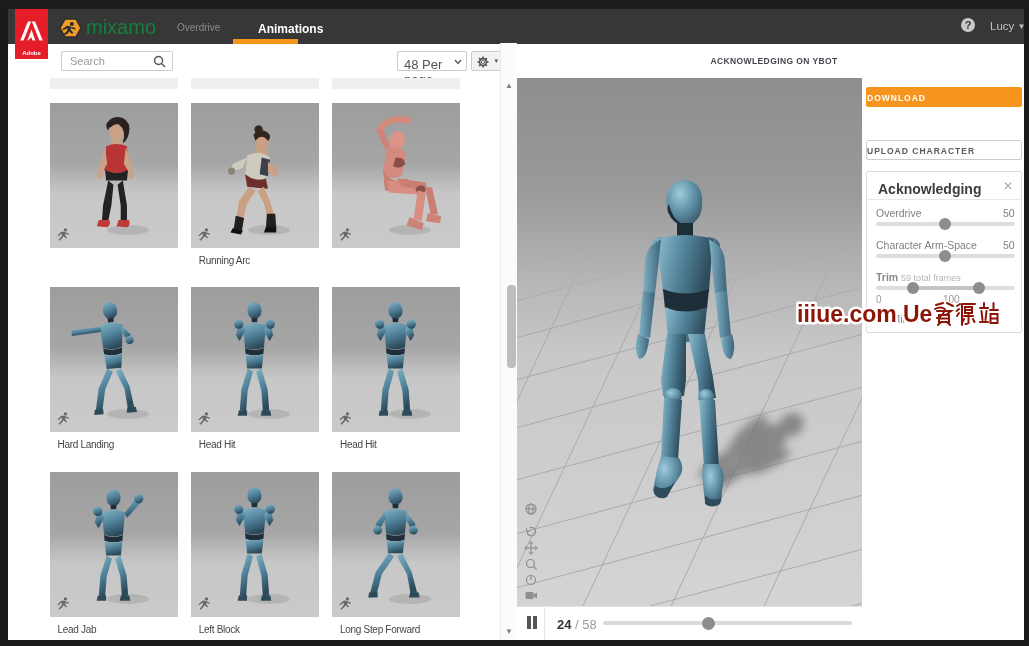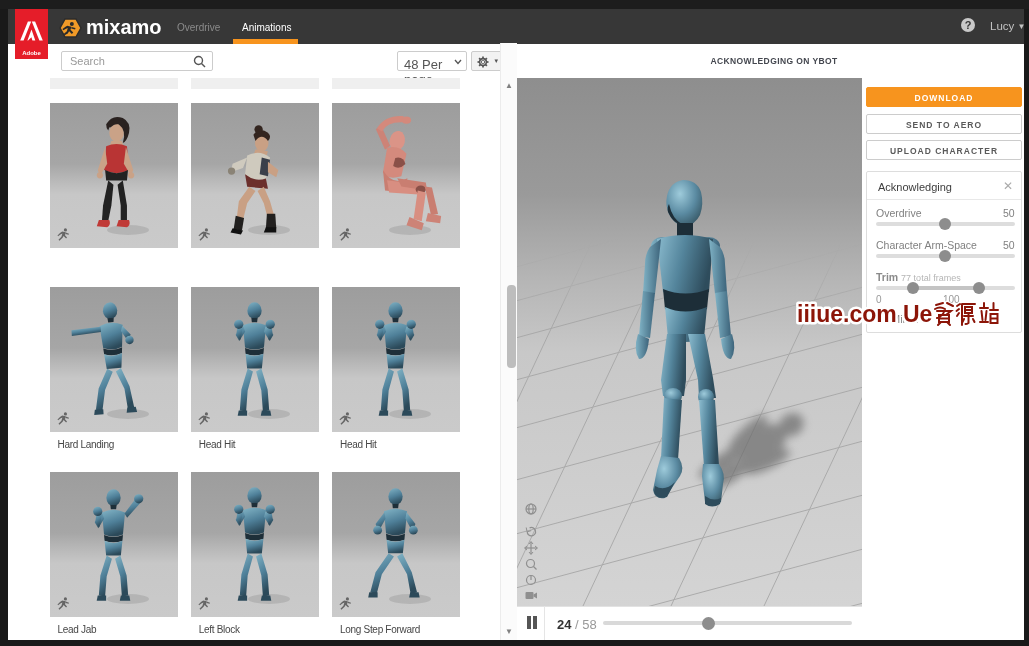--- a/index.html
+++ b/index.html
@@ -1,20 +1,20 @@
 <!DOCTYPE html>
 <html><head><meta charset="utf-8"><style>
 *{margin:0;padding:0;box-sizing:border-box}
 html,body{width:1029px;height:646px;overflow:hidden;background:#191919;font-family:"Liberation Sans",sans-serif}
 #page{position:relative;width:1029px;height:646px}
 .abs{position:absolute}
 .card{position:absolute;width:128px}
 .thumb{position:relative;width:128px;height:145px;background:linear-gradient(#9d9d9d 0%,#a6a6a6 42%,#b8b8b8 53%,#c7c7c7 63%,#cacaca 100%)}
 .cap{height:24px;background:#fff;font-size:10px;letter-spacing:-0.3px;color:#464646;line-height:25px;padding-left:8px;white-space:nowrap;overflow:hidden}
-.btn{position:absolute;left:866px;width:156px;height:20px;text-align:center;font-size:8.5px;font-weight:bold;letter-spacing:1px;line-height:20px;color:#5a5a5a;background:#fff;border:1px solid #ccc;border-radius:2px}
+.btn{position:absolute;left:866px;width:156px;height:20px;text-align:left;font-size:8.5px;font-weight:bold;letter-spacing:1px;line-height:20px;color:#5a5a5a;background:#fff;border:1px solid #ccc;border-radius:2px}
 .slider{position:absolute;height:4px;background:#ddd;border-radius:2px}
 .knob{position:absolute;width:12px;height:12px;border-radius:50%;background:#8d8d8d;top:-4px}
 </style></head><body>
 <div id="page">
 
 <div class="abs" style="left:8px;top:9px;width:1016px;height:34.5px;background:#373737"></div>
 <div class="abs" style="left:15px;top:9px;width:33px;height:50px;background:#e51d29;z-index:9">
   <svg width="33" height="50" viewBox="0 0 33 50">
         <g fill="#fff">
           <path d="M12.9 12.5 L16.2 12.5 L8.6 31.5 L5.2 31.5 Z"></path>
@@ -25,29 +25,29 @@
       </svg>
 </div>
 <svg class="abs" style="left:59px;top:18px" width="23" height="20" viewBox="0 0 24 22">
   <path d="M6 1 L18 1 L23.5 11 L18 21 L6 21 L0.5 11 Z" fill="#f09a28" stroke="#2c2c2c" stroke-width="1.6"></path>
   <g fill="#2a2a2a">
         <circle cx="13.5" cy="6.5" r="2.2"></circle>
         <path d="M8.5 8.5 L13 9.5 L12 13 L15 16 L13.5 17.5 L10.5 14.5 L9 17 L5.5 19 L4.5 17.5 L8 14.5 L9 11 L6.5 12 L4 13.5 L3.2 12 L6.5 9.5 Z"></path>
         <path d="M13.2 9.8 L17.5 11 L17 12.6 L12.8 11.6 Z"></path>
       </g>
 </svg>
-<div class="abs" style="left:86px;top:16px;font-size:20px;font-weight:bold;color:#ffffff;letter-spacing:0px">mixamo</div>
+<div class="abs" style="left:86px;top:16px;font-size:20px;font-weight:normal;color:#15803d;letter-spacing:0px">mixamo</div>
 <div class="abs" style="left:177px;top:22px;font-size:10px;color:#8b8b8b">Overdrive</div>
-<div class="abs" style="left:242px;top:22px;font-size:10px;font-weight:normal;color:#fff">Animations</div>
+<div class="abs" style="left:258px;top:22px;font-size:12px;font-weight:bold;color:#fff">Animations</div>
 <div class="abs" style="left:233px;top:39px;width:65px;height:4.5px;background:#f7941e"></div>
 <div class="abs" style="left:961px;top:18px;width:14px;height:14px;border-radius:50%;background:#c9c9c9;color:#373737;font-size:11px;font-weight:bold;text-align:center;line-height:15px">?</div>
 <div class="abs" style="left:990px;top:20px;font-size:11.5px;color:#c2c2c2;white-space:nowrap">Lucy <span style="font-size:8px;position:relative;top:-1px">▼</span></div>
 
 <div class="abs" style="left:8px;top:43.5px;width:509px;height:597px;background:#fff"></div>
-<div class="abs" style="left:61px;top:51px;width:152px;height:20px;border:1px solid #ccc;border-radius:2px;background:#fff">
+<div class="abs" style="left:61px;top:51px;width:112px;height:20px;border:1px solid #ccc;border-radius:2px;background:#fff">
   <span style="position:absolute;left:8px;top:3px;font-size:11px;color:#999">Search</span>
   <svg style="position:absolute;right:6px;top:3px" width="13" height="13" viewBox="0 0 13 13">
         <circle cx="5.5" cy="5.5" r="4" fill="none" stroke="#555" stroke-width="1.4"></circle>
         <line x1="8.5" y1="8.5" x2="12" y2="12" stroke="#555" stroke-width="1.4"></line>
       </svg>
 </div>
 <div class="abs" style="left:397px;top:51px;width:70px;height:20px;border:1px solid #ccc;border-radius:2px;background:#fff">
   <span style="position:absolute;left:6px;top:5px;font-size:13px;color:#555">48 Per page</span>
   <svg style="position:absolute;right:4px;top:7px" width="8" height="6" viewBox="0 0 8 6">
         <polyline points="1,1 4,4.5 7,1" fill="none" stroke="#555" stroke-width="1.3"></polyline>
@@ -142,20 +142,21 @@
 <path d="M70 95 L80 95 L80 100 L68 100 Z" fill="#111"></path>
 </g>
           </g>
         </svg><svg width="13" height="14" viewBox="0 0 13 14" style="position:absolute;left:7px;bottom:6px;opacity:.8">
           <g fill="#4d4d4d">
             <circle cx="8.4" cy="1.9" r="1.6"></circle>
             <path d="M5.2 3.4 L8.8 4.3 L8 7.2 L10 9.5 L9.1 10.5 L6.6 8 L5.6 9.8 L2.4 12.7 L1.5 11.8 L4.4 8.8 L5.4 5.6 L3.4 6.6 L1.1 8.3 L0.5 7.4 L3 5.1 Z"></path>
             <path d="M8.8 4.6 L12 5.7 L11.6 6.7 L8.4 5.9 Z"></path>
           </g>
         </svg></div>
+<div class="cap">Running Arc</div>
 </div>
 <div class="card" style="left:332.0px;top:102.5px">
 <div class="thumb"><svg width="128" height="145" viewBox="0 0 128 145">
 <defs>
             <linearGradient id="tg" x1="0" y1="0" x2="0.3" y2="1">
               <stop offset="0%" stop-color="#82b4c6"></stop>
               <stop offset="55%" stop-color="#4f8099"></stop>
               <stop offset="100%" stop-color="#2c4a5a"></stop>
             </linearGradient>
           </defs>
@@ -550,37 +551,36 @@
 <div class="abs" style="left:527px;top:616px;width:4px;height:13px;background:#555"></div>
 <div class="abs" style="left:533px;top:616px;width:4px;height:13px;background:#555"></div>
 <div class="abs" style="left:544px;top:606px;width:1px;height:34px;background:#e5e5e5"></div>
 <div class="abs" style="left:557px;top:617px;font-size:13px;color:#999"><b style="color:#333">24</b> / 58</div>
 <div class="slider" style="left:603px;top:621px;width:249px;background:#d9d9d9">
       <div class="knob" style="left:99px;width:13px;height:13px;top:-4.5px"></div>
     </div>
 
 <div class="abs" style="left:862px;top:78px;width:162px;height:562px;background:#fff"></div>
 <div class="btn" style="top:87px;background:#f7941e;border-color:#f7941e;color:#fff">DOWNLOAD</div>
-<div class="btn" style="top:114px">SEND TO AERO</div>
 <div class="btn" style="top:140px">UPLOAD CHARACTER</div>
 <div class="abs" style="left:866px;top:171px;width:156px;height:162px;border:1px solid #ddd;border-radius:2px;background:#fff"></div>
-<div class="abs" style="left:878px;top:181px;font-size:11px;font-weight:normal;color:#3d3d3d">Acknowledging</div>
+<div class="abs" style="left:878px;top:181px;font-size:14px;font-weight:bold;color:#3d3d3d">Acknowledging</div>
 <div class="abs" style="left:1003px;top:179px;font-size:12px;color:#aaa">✕</div>
 <div class="abs" style="left:867px;top:199px;width:154px;height:1px;background:#e8e8e8"></div>
 <div class="abs" style="left:876px;top:207px;font-size:10.5px;color:#808080">Overdrive</div>
 <div class="abs" style="left:1003px;top:207px;font-size:10.5px;color:#808080">50</div>
 <div class="slider" style="left:876px;top:222px;width:139px">
       <div class="knob" style="left:63px"></div>
     </div>
 <div class="abs" style="left:876px;top:239px;font-size:10.5px;color:#808080">Character Arm-Space</div>
 <div class="abs" style="left:1003px;top:239px;font-size:10.5px;color:#808080">50</div>
 <div class="slider" style="left:876px;top:254px;width:139px">
       <div class="knob" style="left:63px"></div>
     </div>
-<div class="abs" style="left:876px;top:271px;font-size:10.5px;color:#8a8a8a"><b>Trim</b> <span style="font-size:9px;color:#b5b5b5">77 total frames</span></div>
+<div class="abs" style="left:876px;top:271px;font-size:10.5px;color:#8a8a8a"><b>Trim</b> <span style="font-size:9px;color:#b5b5b5">59 total frames</span></div>
 <div class="slider" style="left:876px;top:286px;width:139px">
       <div style="position:absolute;left:37px;width:66px;height:4px;background:#c4c4c4"></div>
       <div class="knob" style="left:31px"></div>
       <div class="knob" style="left:97px"></div>
     </div>
 <div class="abs" style="left:876px;top:294px;font-size:10px;color:#999">0</div>
 <div class="abs" style="left:943px;top:294px;font-size:10px;color:#999">100</div>
 <div class="abs" style="left:878px;top:315px;width:9px;height:9px;border:1px solid #aaa"></div>
 <div class="abs" style="left:891px;top:313px;font-size:11px;color:#888">Mirror</div>
 

